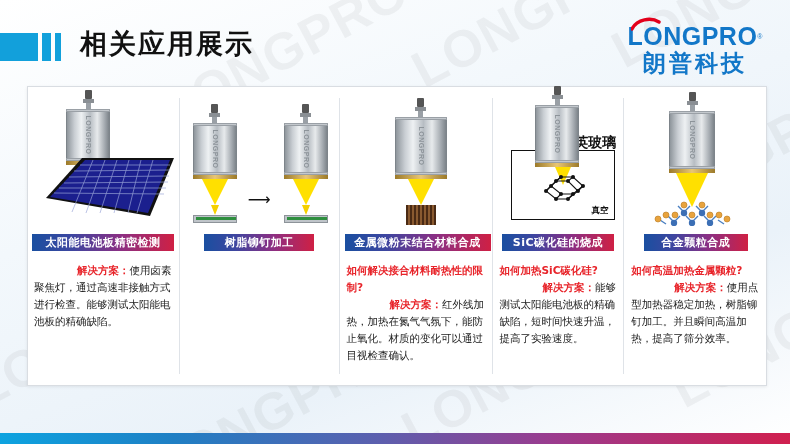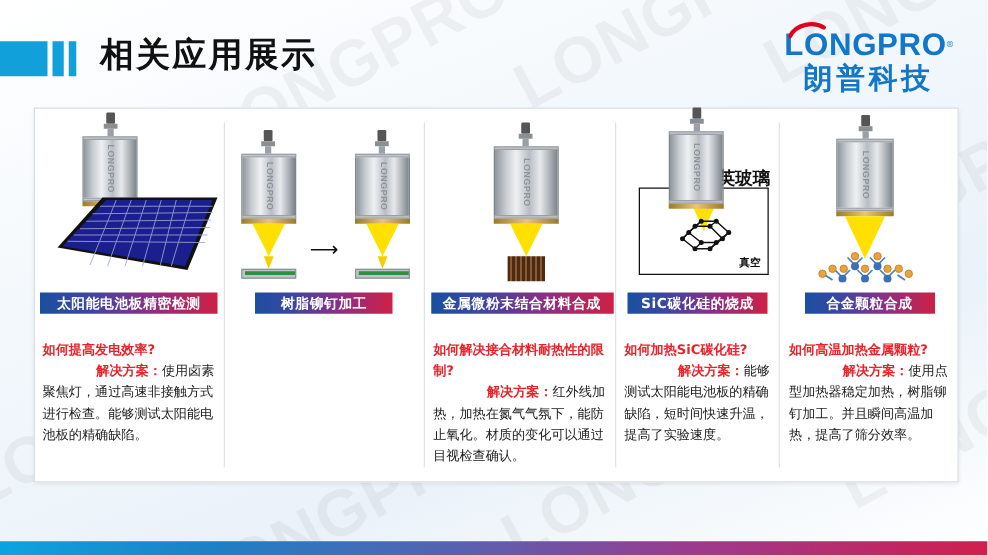--- a/index.html
+++ b/index.html
@@ -60,21 +60,21 @@
     border:1px solid #d9dde2;
     box-shadow:0 1px 3px rgba(0,0,0,.08);
   }
   .panels { position:absolute; left:27px; top:86px; width:740px; height:300px; display:flex; }
   .panel { position:relative; height:300px; padding:0 5px; }
   .p1{ width:152px; } .p2{ width:160px; } .p3{ width:152px; }
   .p4{ width:132px; } .p5{ width:144px; }
   .divider { width:1px; background:#dfe3e8; margin:12px 0; align-self:stretch; }
   .art { position:relative; height:146px; width:100%; }
   .bar {
-    position:relative; height:17px; margin:2px auto 21px auto;
+    position:relative; height:17px; margin:2px auto 11px auto;
     background:linear-gradient(90deg,#1a4fa0 0%, #3d46a0 28%, #8b2f84 62%, #cf2044 100%);
     color:#fff; font-size:11px; font-weight:bold;
     display:flex; align-items:center; justify-content:center;
     letter-spacing:0.5px; white-space:nowrap;
     font-family:"DejaVu Sans",sans-serif;
   }
   .b1{ width:142px; } .b2{ width:110px; } .b3{ width:146px;text-align:center; }
   .b4{ width:112px; } .b5{ width:104px; }
   .body-txt {
     font-size:10.5px; line-height:1.62; color:#1b1b1b;
@@ -203,21 +203,20 @@
             <line x1="67" y1="22" x2="48" y2="75"></line>
             <line x1="79" y1="22" x2="62" y2="75"></line>
             <line x1="91" y1="22" x2="76" y2="75"></line>
             <line x1="103" y1="22" x2="90" y2="75"></line>
             <line x1="115" y1="22" x2="99" y2="75"></line>
           </g>
         </svg>
       </div>
       <div class="bar b1">太阳能电池板精密检测</div>
       <div class="body-txt">
-        <div class="q">如何提高发电效率?</div>
         <div><span class="sol">解决方案：</span><span>使用卤素聚焦灯，通过高速非接触方式进行检查。能够测试太阳能电池板的精确缺陷。</span></div>
       </div>
     </div>
 
     <div class="divider"></div>
 
     <div class="panel p2">
       <div class="art">
         <div class="dev" style="left:8px; top:18px; width:44px;">
           <div class="dev-cap"></div>

